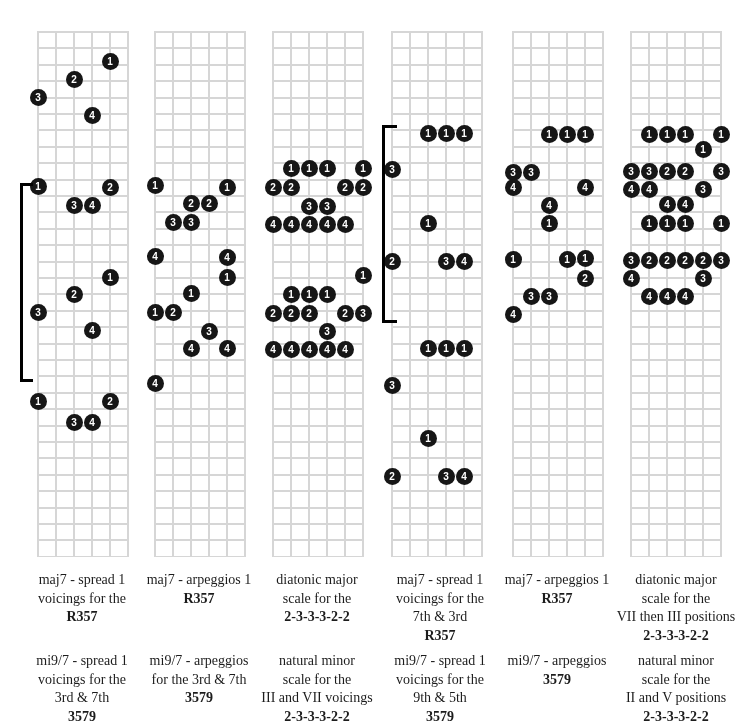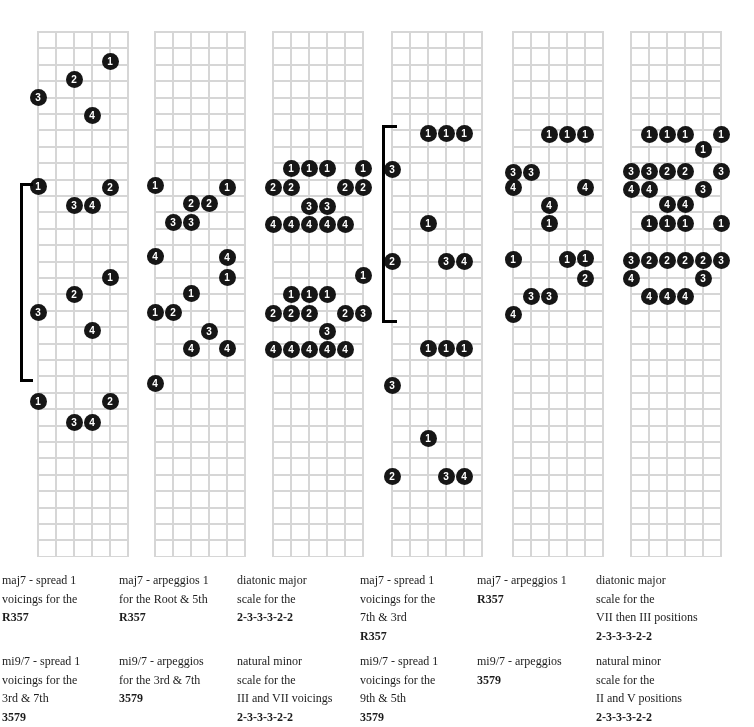--- a/index.html
+++ b/index.html
@@ -26,21 +26,21 @@
     font-family:"Liberation Sans", sans-serif;font-weight:bold;font-size:10px;
     line-height:17px;text-align:center;
   }
   .bracket{
     position:absolute;
     border-left:3px solid var(--bracket);
     border-top:3px solid var(--bracket);
     border-bottom:3px solid var(--bracket);
   }
   .caption{
-    position:absolute;font-size:12px;line-height:18.5px;
+    position:absolute;text-align:center;font-size:14px;line-height:18.5px;
   }
   .caption .cap-line{white-space:nowrap;}
   .caption .cap-code{white-space:nowrap;font-weight:bold;}
 </style>
 </head>
 <body>
 
 <div id="stage">
     <div class="fretboard" style="left: 37px; top: 31px; width: 92px; height: 526px;">
       <div class="dot" style="left: 64.5px; top: 21.5px;">1</div>
@@ -180,21 +180,20 @@
     </div>
     <div class="bracket" style="left: 20px; top: 183px; width: 10px; height: 193px;"></div>
     <div class="bracket" style="left: 382px; top: 125px; width: 12px; height: 192px;"></div>
     <div class="caption" style="left: 2px; top: 571px; width: 160px;">
       <div class="cap-line">maj7 - spread 1</div>
       <div class="cap-line">voicings for the</div>
       <div class="cap-code">R357</div>
     </div>
     <div class="caption" style="left: 119px; top: 571px; width: 160px;">
       <div class="cap-line">maj7 - arpeggios 1</div>
-      <div class="cap-line">for the Root &amp; 5th</div>
       <div class="cap-code">R357</div>
     </div>
     <div class="caption" style="left: 237px; top: 571px; width: 160px;">
       <div class="cap-line">diatonic major</div>
       <div class="cap-line">scale for the</div>
       <div class="cap-code">2-3-3-3-2-2</div>
     </div>
     <div class="caption" style="left: 360px; top: 571px; width: 160px;">
       <div class="cap-line">maj7 - spread 1</div>
       <div class="cap-line">voicings for the</div>

